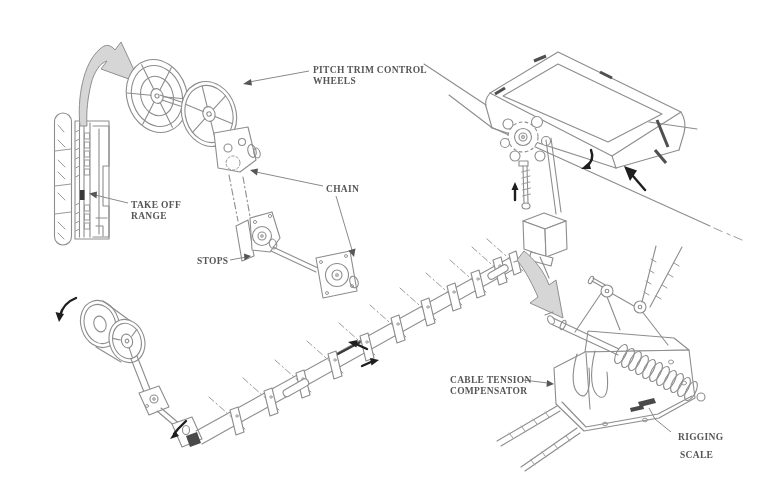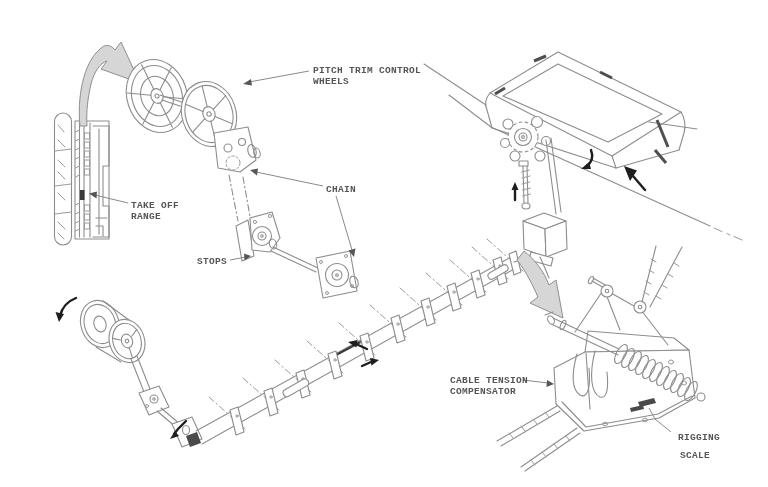--- a/index.html
+++ b/index.html
@@ -1,17 +1,17 @@
 <!DOCTYPE html>
 <html><head>
 <meta charset="utf-8">
 <style>
   html,body{margin:0;padding:0;background:#fff;}
   .stage{position:relative;width:768px;height:487px;background:#ffffff;overflow:hidden;
-         font-family:Liberation Mono, monospace;}
+         font-family:Liberation Serif, serif;}
   svg{display:block;}
   .ln{fill:none;stroke:#8d8d8d;stroke-width:1.1;stroke-linecap:round;stroke-linejoin:round;}
   .lnt{fill:none;stroke:#9a9a9a;stroke-width:1;stroke-linecap:round;}
   .fw{fill:#ffffff;stroke:#8d8d8d;stroke-width:1.1;stroke-linejoin:round;}
   .dash{stroke-dasharray:6.5 3 1.5 3;}
   .blk{stroke:#1e1e1e;fill:none;stroke-width:2.4;stroke-linecap:round;}
   .blkf{fill:#1e1e1e;stroke:none;}
   .dark{stroke:#4f4f4f;stroke-width:3;stroke-linecap:butt;fill:none;}
   .swoosh{stroke:#8f8f8f;stroke-width:1;stroke-linejoin:round;}
   .lbl{font-size:9.5px;font-weight:bold;letter-spacing:.3px;fill:#565656;}

